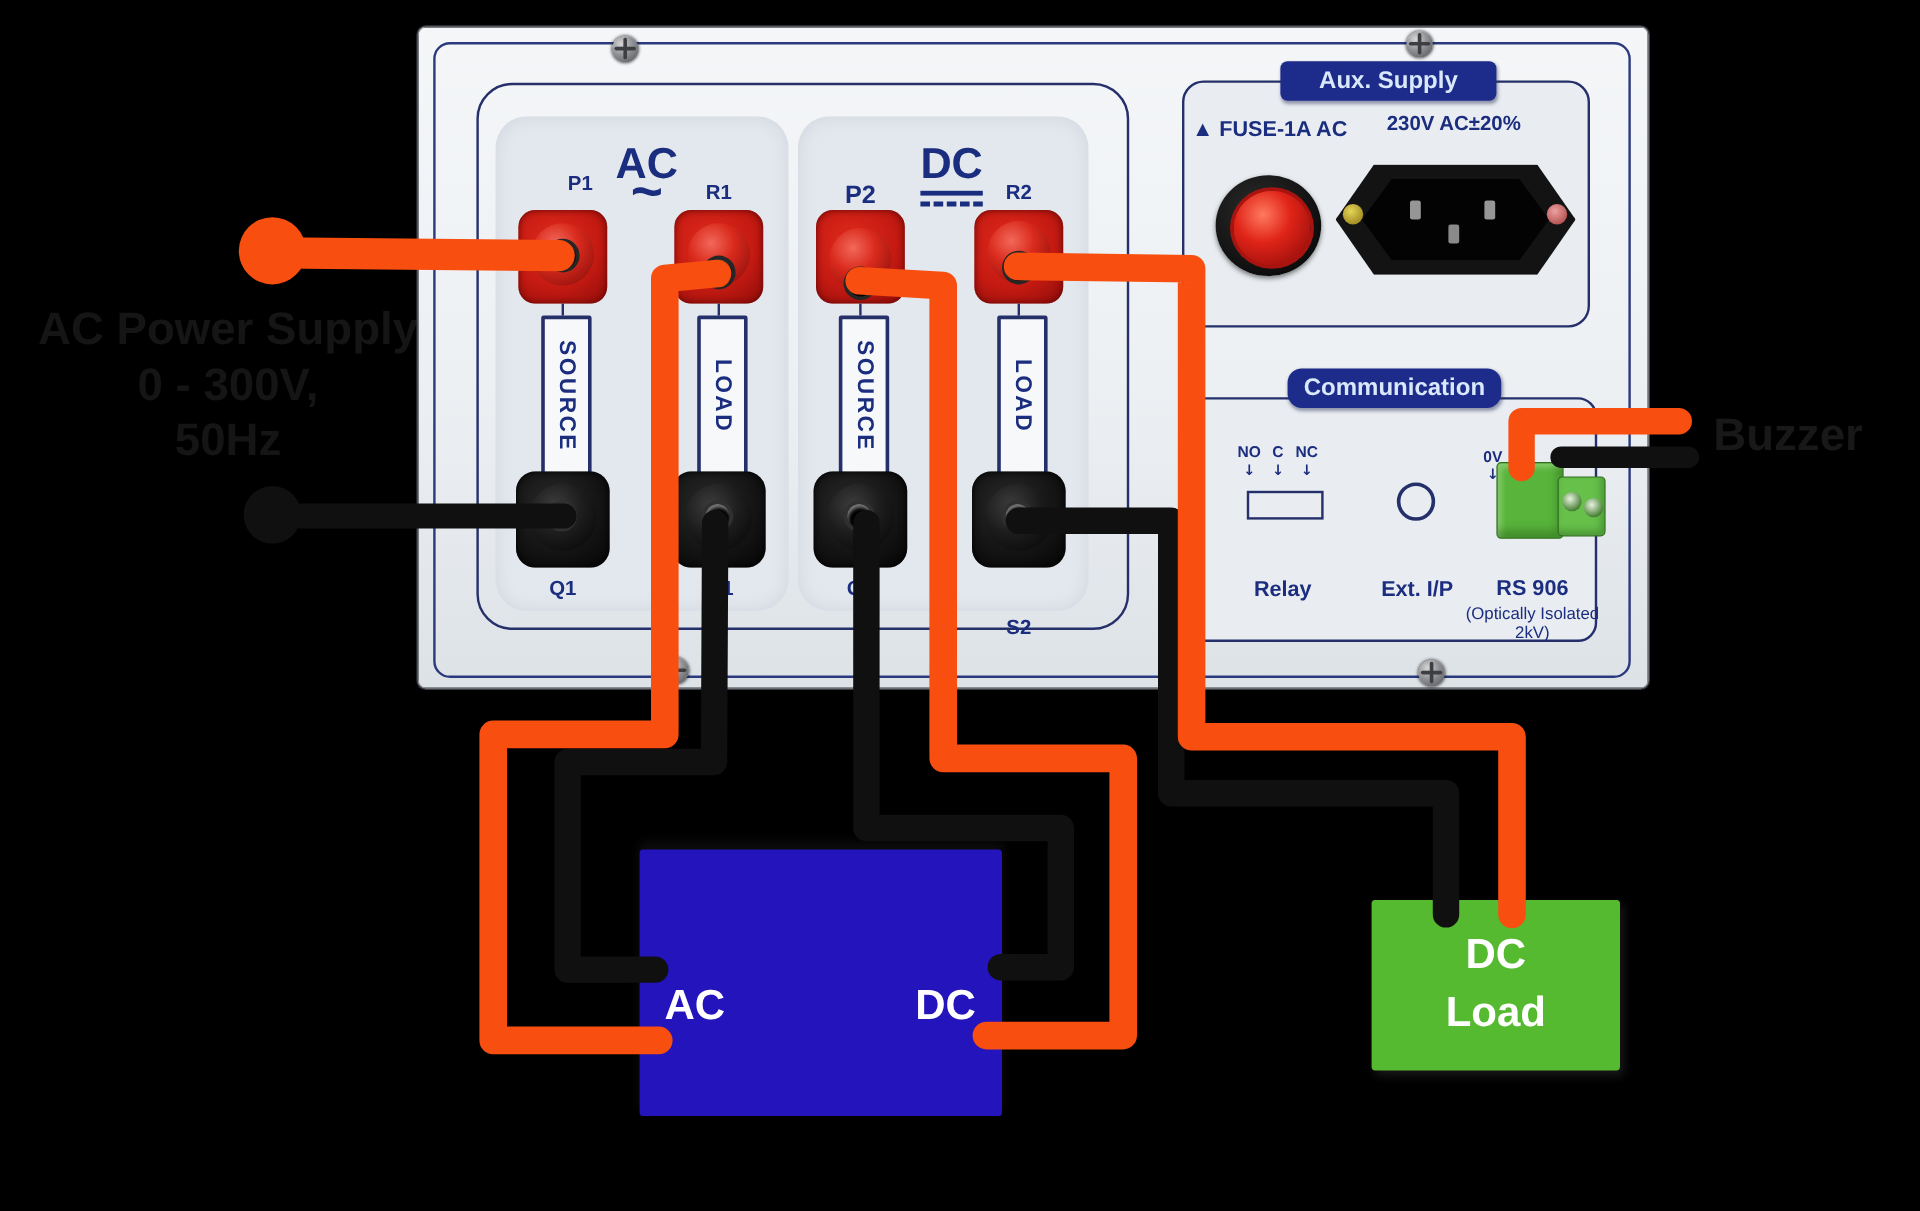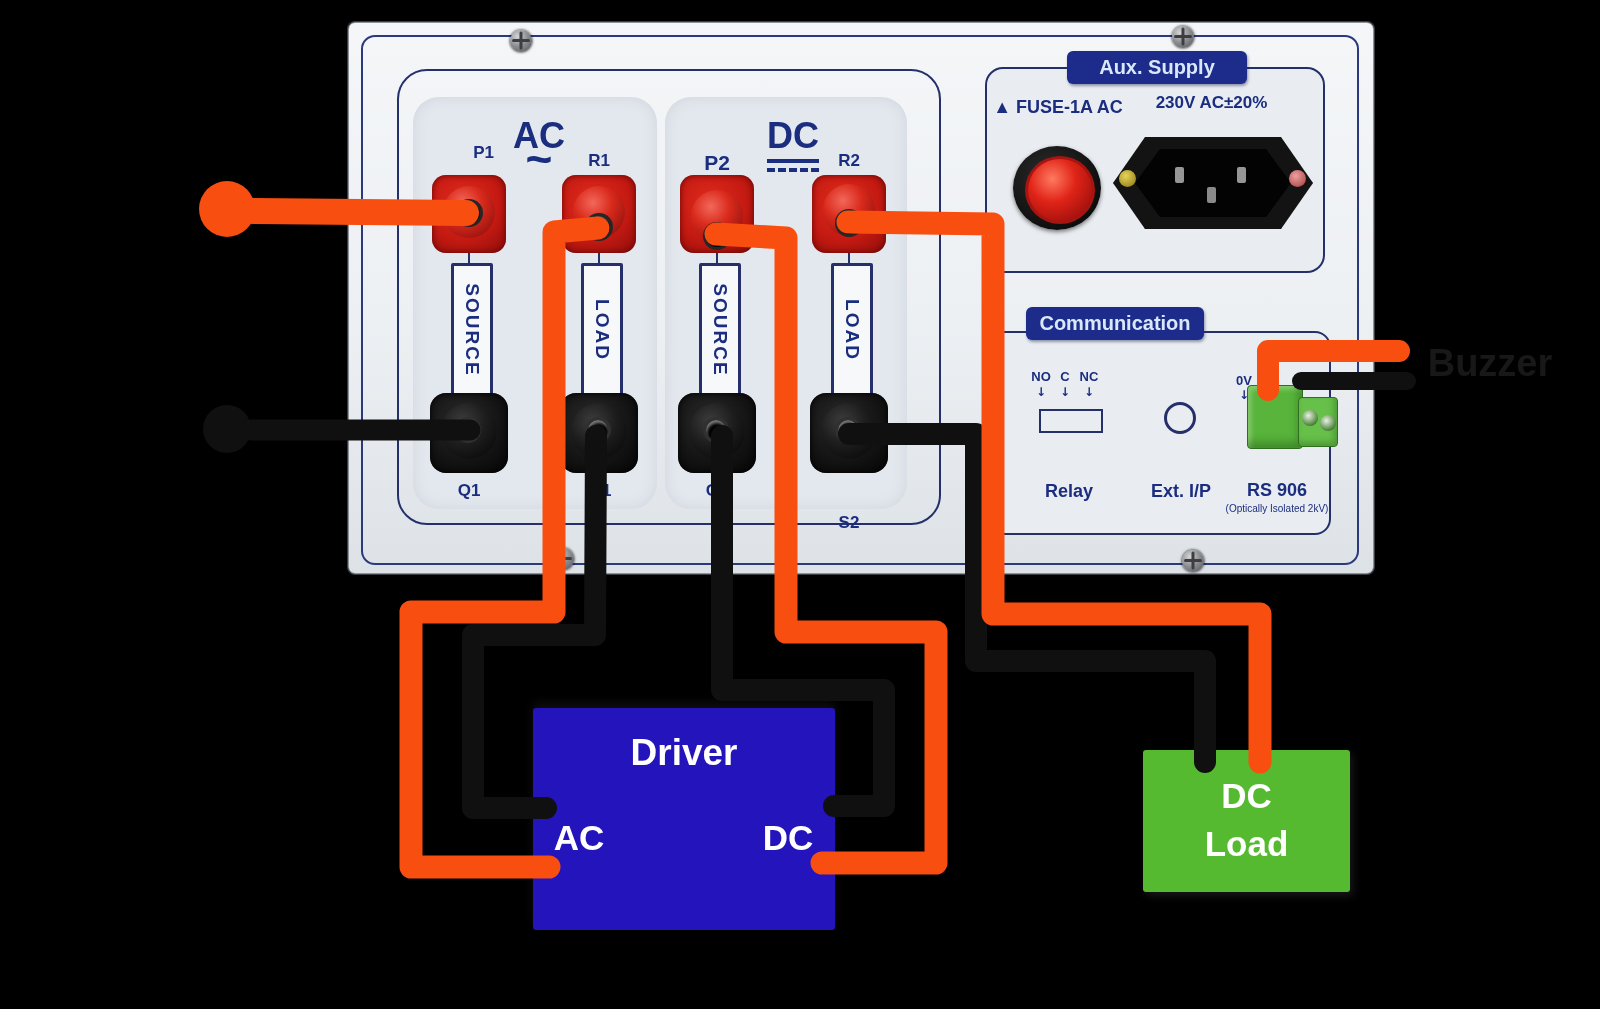--- a/index.html
+++ b/index.html
@@ -43,20 +43,25 @@
   .boxtxt{color:#fff;font-weight:bold;text-align:center;}
   
   .darktext{color:#151515;font-weight:bold;text-align:center;font-size:38px;line-height:46px;}
   #svg-wires{left:0;top:0;z-index:6;pointer-events:none;}
 </style>
 </head>
 <body>
 
 <div id="stage">
 
+  <div class="abs darktext" style="left:20px;top:252px;width:340px;">
+    <div>AC Power Supply</div>
+    <div>0 - 300V,</div>
+    <div>50Hz</div>
+  </div>
   <div class="abs darktext" style="left:1420px;top:340px;width:140px;color:#181818;">Buzzer</div>
 
   <div id="panel" class="abs">
     <div class="abs inner-border"></div>
 
     <div class="abs section" style="left:48px;top:46px;width:540px;height:452px;border-radius:30px;"></div>
     <div class="abs subpanel" style="left:64px;top:74px;width:244px;height:412px;"></div>
     <div class="abs subpanel" style="left:316px;top:74px;width:242px;height:412px;"></div>
 
     <div class="abs nv" style="left:150px;top:92px;width:80px;font-size:36px;">AC</div>
@@ -132,61 +137,60 @@
 
     <div class="abs" style="left:764px;top:114px;width:200px;height:92px;background:#131313;clip-path:polygon(0% 50%,16% 0%,84% 0%,100% 50%,84% 100%,16% 100%);box-shadow:0 3px 5px rgba(0,0,0,.5);"></div>
     <div class="abs" style="left:786px;top:126px;width:156px;height:68px;background:#030303;clip-path:polygon(0% 50%,16% 0%,84% 0%,100% 50%,84% 100%,16% 100%);"></div>
     <div class="abs" style="left:826px;top:144px;width:9px;height:16px;background:#969696;border-radius:2px;"></div>
     <div class="abs" style="left:888px;top:144px;width:9px;height:16px;background:#969696;border-radius:2px;"></div>
     <div class="abs" style="left:858px;top:164px;width:9px;height:16px;background:#8a8a8a;border-radius:2px;"></div>
     <div class="abs" style="left:770px;top:147px;width:17px;height:17px;border-radius:50%;background:radial-gradient(circle at 40% 35%,#e6d457,#897414);"></div>
     <div class="abs" style="left:940px;top:147px;width:17px;height:17px;border-radius:50%;background:radial-gradient(circle at 40% 35%,#eda0a0,#a23a3a);"></div>
 
     <div class="abs section" style="left:638px;top:308px;width:340px;height:200px;border-radius:16px;background:#e9edf2;"></div>
-    <div class="abs badge" style="left:677px;top:284px;width:178px;height:33px;">Communication</div>
+    <div class="abs badge" style="left:724px;top:284px;width:178px;height:33px;border-radius:12px;">Communication</div>
     <div class="abs nv" style="left:677px;top:346px;width:30px;font-size:13px;">NO</div>
     <div class="abs nv" style="left:701px;top:346px;width:30px;font-size:13px;">C</div>
     <div class="abs nv" style="left:725px;top:346px;width:30px;font-size:13px;">NC</div>
     <div class="abs nv arrowdn" style="left:677px;top:363px;width:30px;">↓</div>
     <div class="abs nv arrowdn" style="left:701px;top:363px;width:30px;">↓</div>
     <div class="abs nv arrowdn" style="left:725px;top:363px;width:30px;">↓</div>
     <div class="abs" style="left:690px;top:386px;width:60px;height:20px;border:2px solid #25306b;"></div>
     <div class="abs nv" style="left:680px;top:458px;width:80px;font-size:18px;">Relay</div>
     <div class="abs" style="left:815px;top:379px;width:26px;height:26px;border:3px solid #25306b;border-radius:50%;"></div>
     <div class="abs nv" style="left:792px;top:458px;width:80px;font-size:18px;">Ext. I/P</div>
     <div class="abs nv" style="left:880px;top:350px;width:30px;font-size:13px;">0V</div>
     <div class="abs nv arrowdn" style="left:880px;top:366px;width:30px;">↓</div>
 
     <div class="abs" style="left:898px;top:362px;width:54px;height:62px;background:#58b43b;border:1px solid #2f6e1f;border-radius:4px;box-shadow:inset -4px -6px 8px rgba(20,60,10,.35), inset 3px 3px 5px rgba(220,255,200,.4);"></div>
     <div class="abs" style="left:949px;top:374px;width:38px;height:48px;background:#66c04a;border:1px solid #2f6e1f;border-radius:4px;box-shadow:inset -3px -4px 6px rgba(20,60,10,.3);"></div>
     <div class="abs" style="left:953px;top:387px;width:16px;height:16px;border-radius:50%;background:radial-gradient(circle at 40% 35%,#e8f2e0,#3f7a2c 75%);"></div>
     <div class="abs" style="left:971px;top:392px;width:16px;height:16px;border-radius:50%;background:radial-gradient(circle at 40% 35%,#e8f2e0,#3f7a2c 75%);"></div>
     <div class="abs nv" style="left:888px;top:457px;width:80px;font-size:18px;">RS 906</div>
-    <div class="abs nv" style="left:858px;top:480px;width:140px;font-size:10px;font-weight:normal;">(Optically Isolated 2kV)</div>
+    <div class="abs nv" style="left:858px;top:480px;width:140px;font-size:14px;font-weight:normal;">(Optically Isolated 2kV)</div>
 
     <div class="abs screw" style="left:161px;top:7px;">
         <i></i>
         <i class="v"></i>
       </div>
     <div class="abs screw" style="left:823px;top:3px;">
         <i></i>
         <i class="v"></i>
       </div>
     <div class="abs screw" style="left:203px;top:525px;">
         <i></i>
         <i class="v"></i>
       </div>
     <div class="abs screw" style="left:833px;top:527px;">
         <i></i>
         <i class="v"></i>
       </div>
   </div>
 
   <div id="driver" class="abs">
-    <div class="abs boxtxt" style="left:0;top:24px;width:100%;font-size:37px;">Driver</div>
     <div class="abs boxtxt" style="left:11px;top:110px;width:70px;font-size:35px;">AC</div>
     <div class="abs boxtxt" style="left:220px;top:110px;width:70px;font-size:35px;">DC</div>
   </div>
 
   <div id="dcload" class="abs">
     <div class="abs boxtxt" style="left:0;top:26px;width:100%;font-size:35px;">DC</div>
     <div class="abs boxtxt" style="left:0;top:74px;width:100%;font-size:35px;">Load</div>
   </div>
 
   <svg id="svg-wires" class="abs" width="1600" height="1009" viewBox="0 0 1600 1009">

